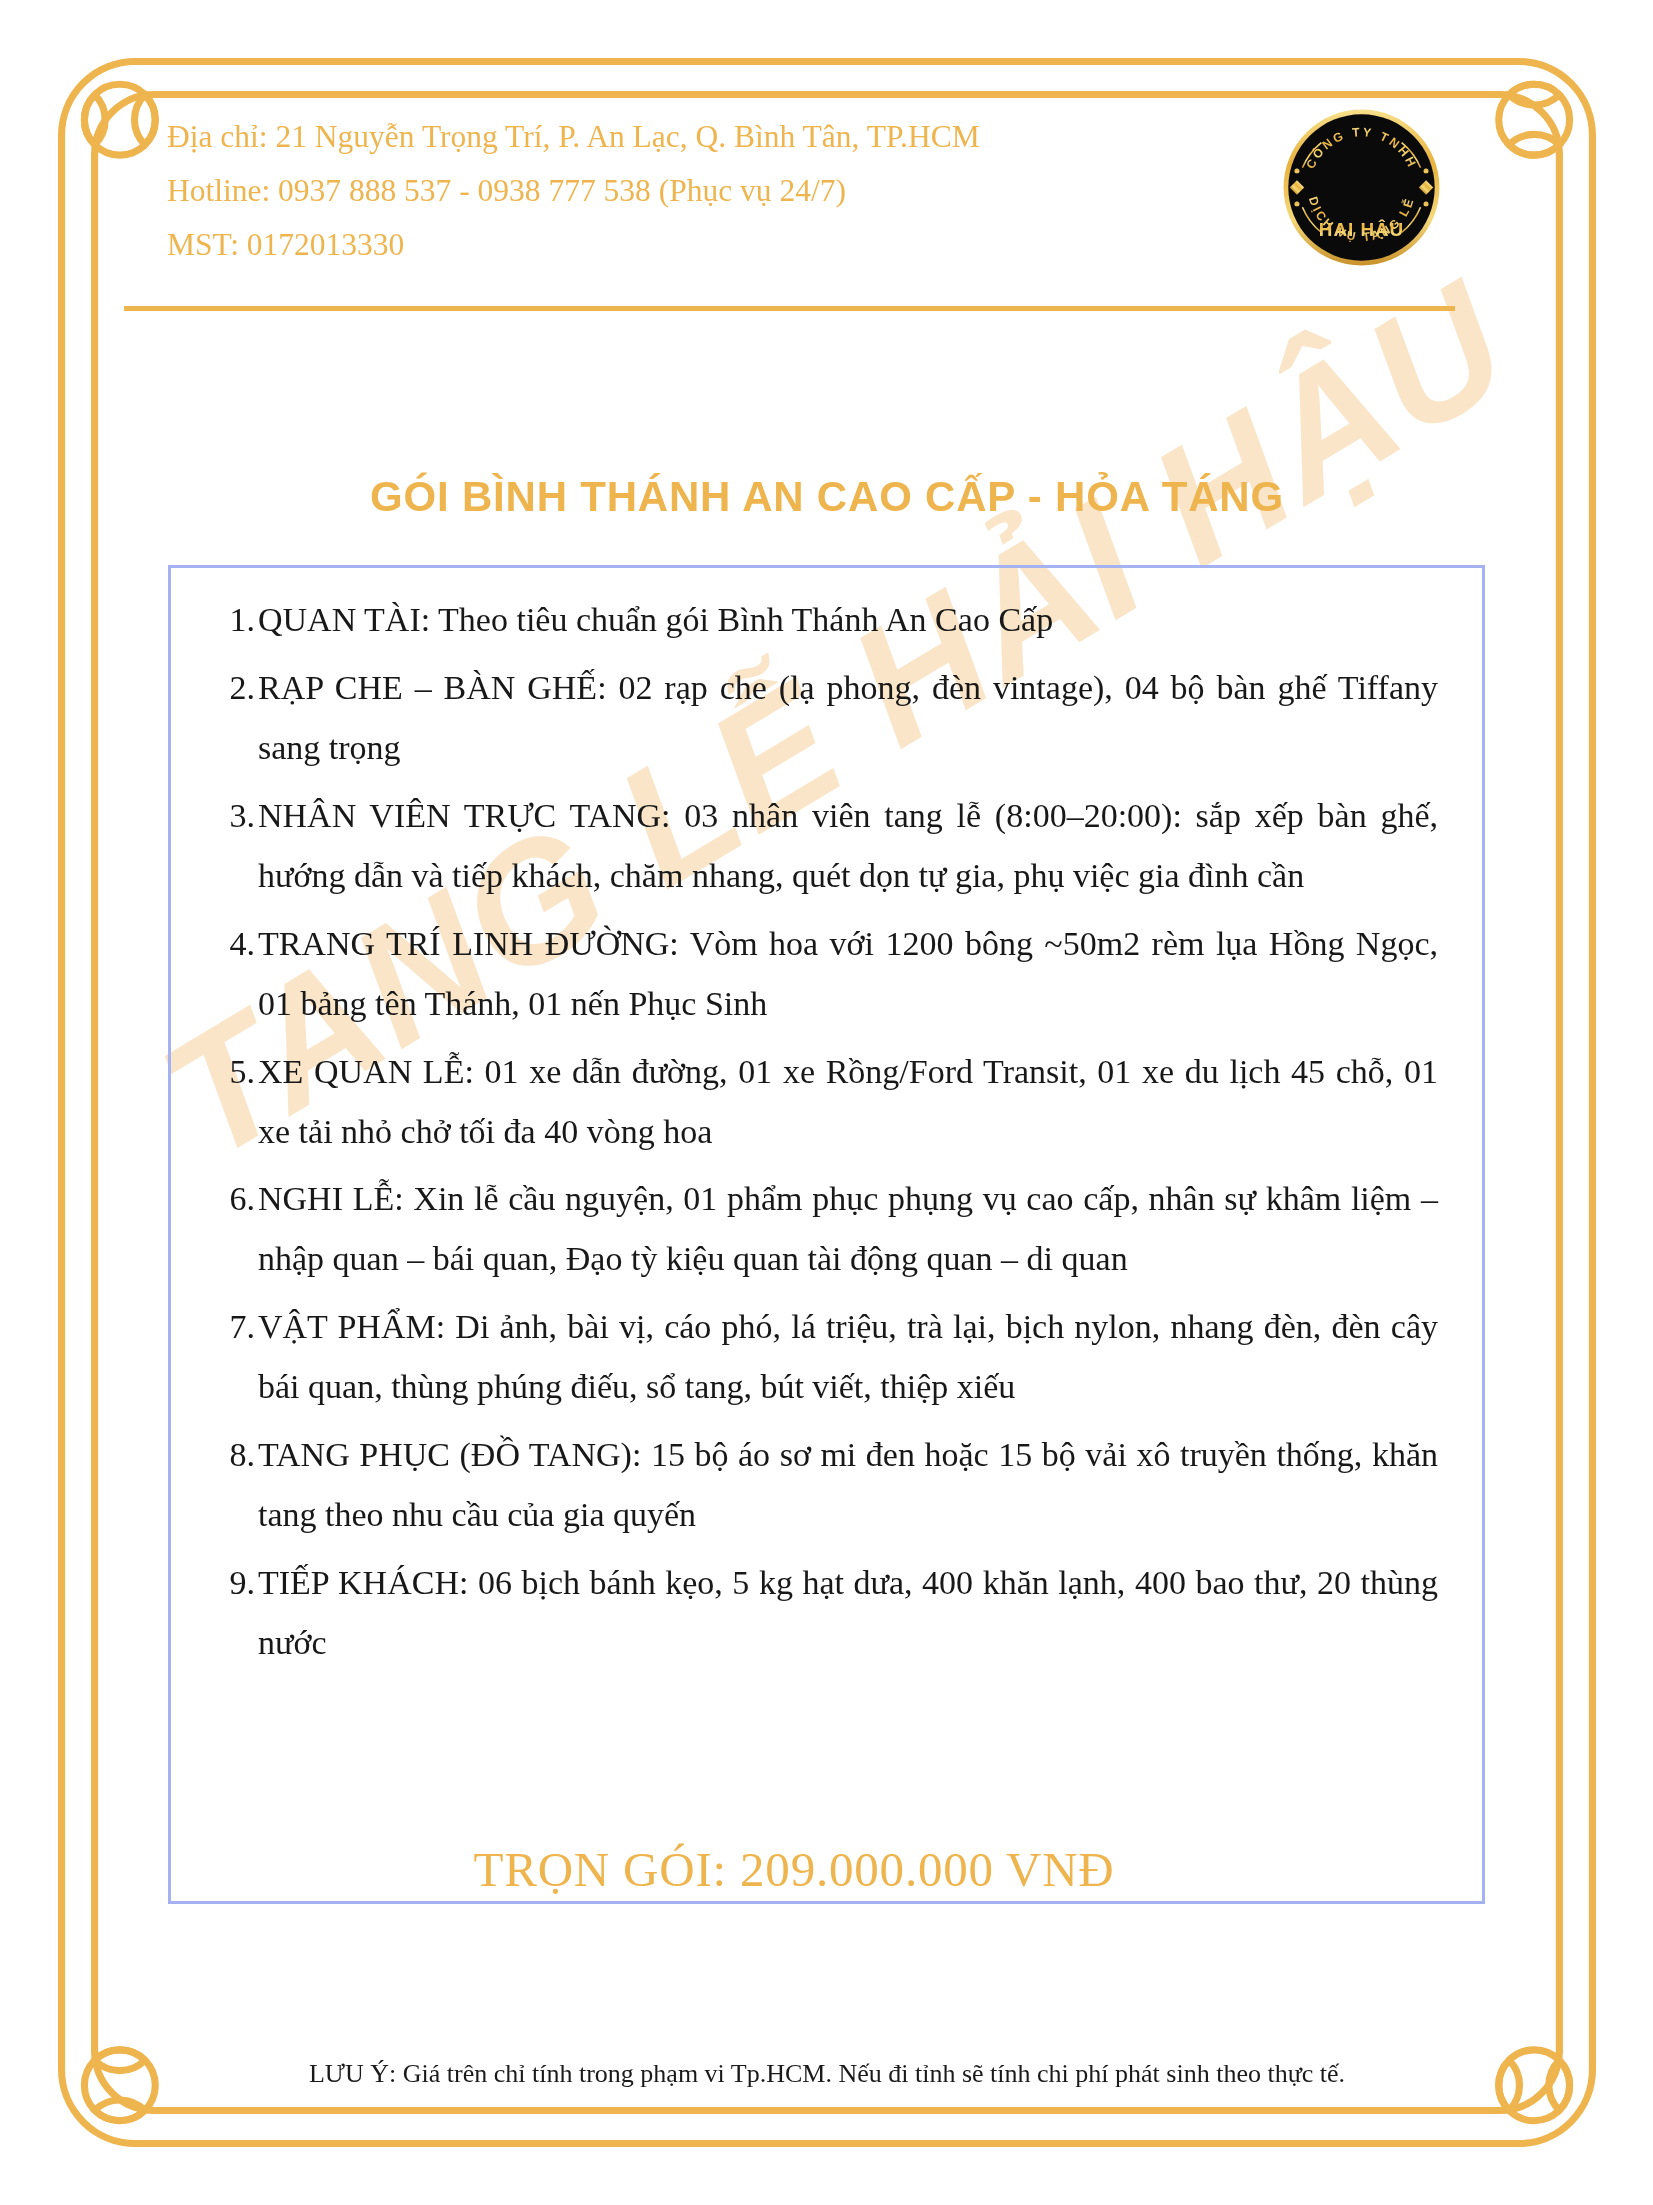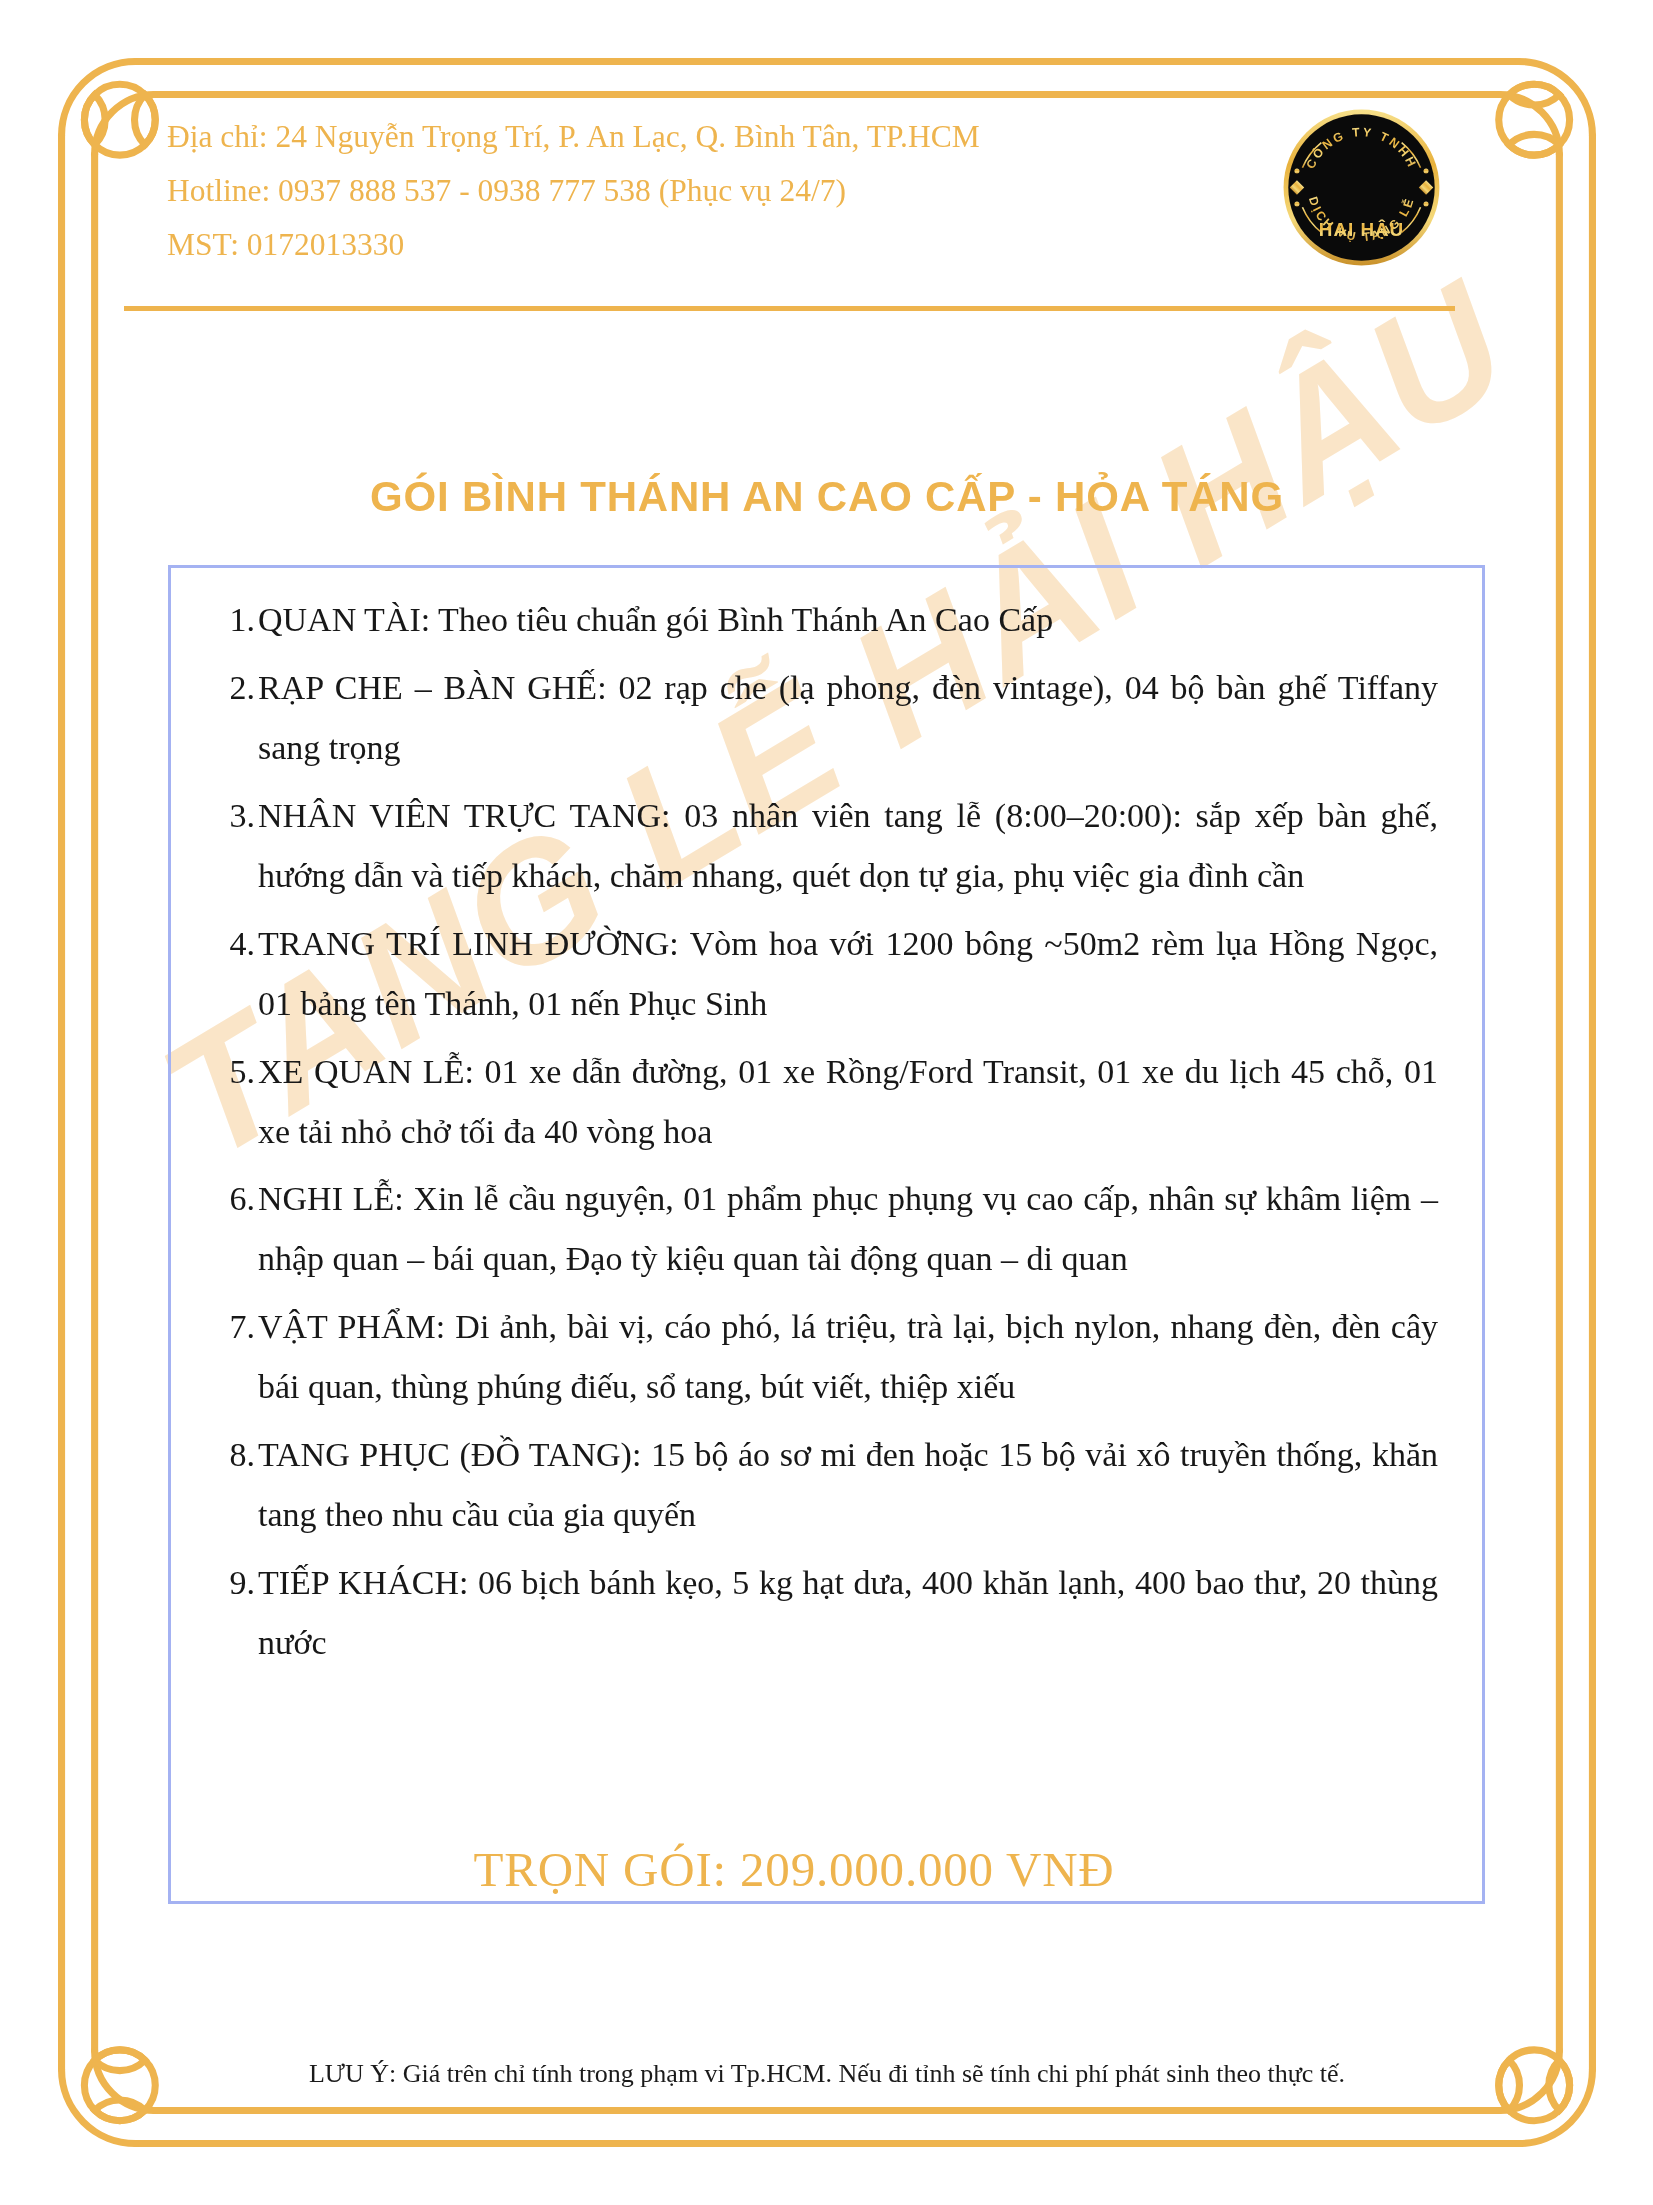--- a/index.html
+++ b/index.html
@@ -203,21 +203,21 @@
 <div id="page">
 
   <div id="watermark">
     <span style="color: rgb(250, 229, 200);">TANG LỄ HẢI HẬU</span>
   </div>
 
   <div id="content">
 
     <div id="header">
       <div id="header-lines">
-        <div class="hline">Địa chỉ: 24 Nguyễn Trọng Trí, P. An Lạc, Q. Bình Tân, TP.HCM</div>
+        <div class="hline">Địa chỉ: 21 Nguyễn Trọng Trí, P. An Lạc, Q. Bình Tân, TP.HCM</div>
         <div class="hline">Hotline: 0937 888 537 - 0938 777 538 (Phục vụ 24/7)</div>
         <div class="hline">MST: 0172013330</div>
       </div>
 
       <div id="logo">
         <svg width="159" height="159" viewBox="0 0 202 202">
           <defs>
             <linearGradient id="goldgrad" x1="0" y1="0" x2="0" y2="1">
               <stop offset="0%" stop-color="#f7e08a"></stop>
               <stop offset="35%" stop-color="#e8b13c"></stop>

